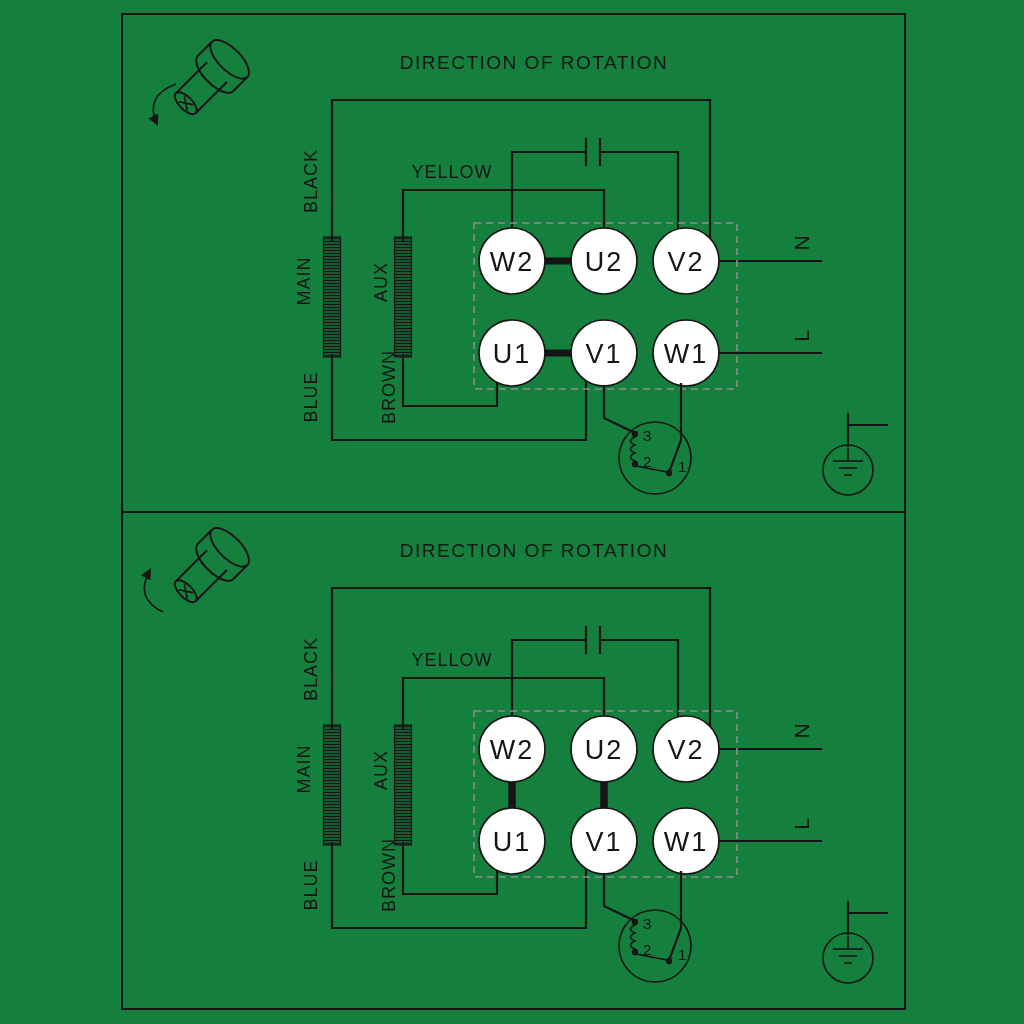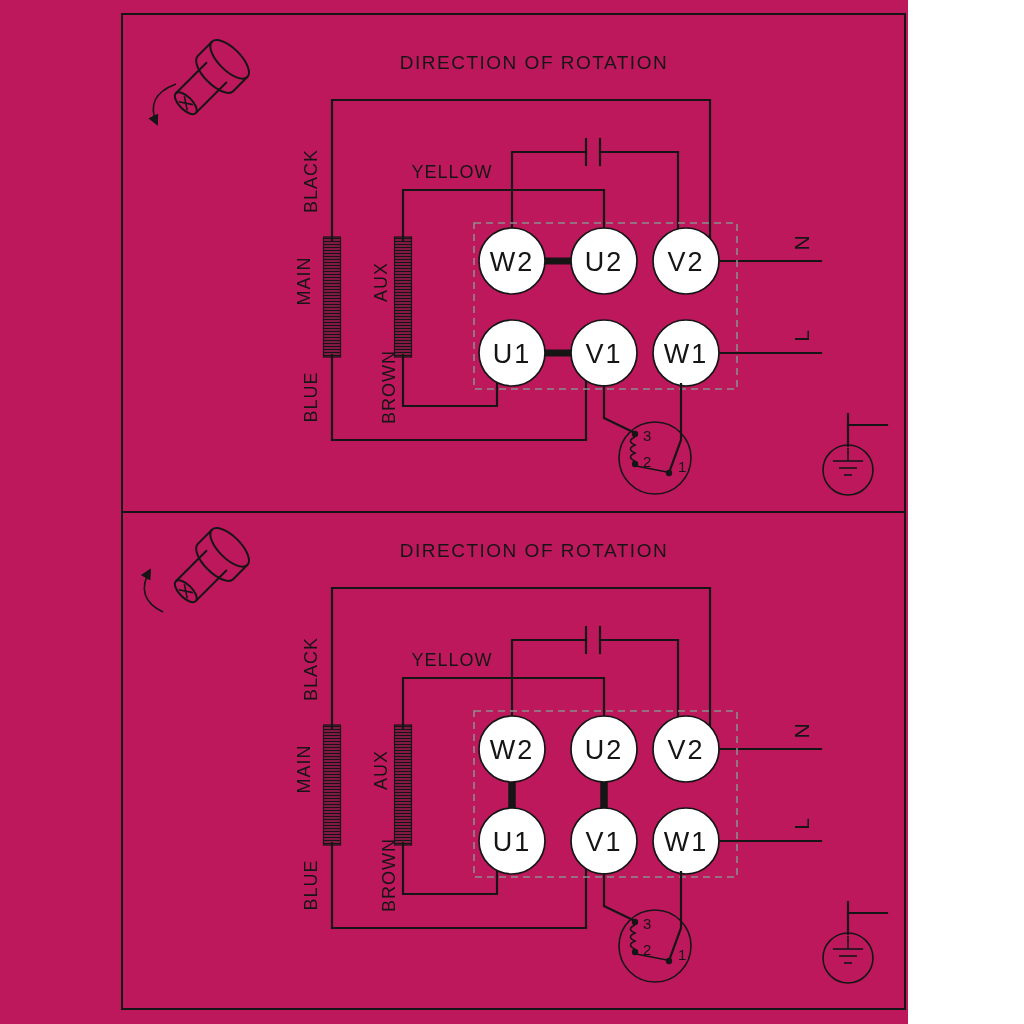--- a/index.html
+++ b/index.html
@@ -1,16 +1,16 @@
 <!DOCTYPE html>
 <html><head>
 <meta charset="utf-8">
 <style>
   html,body{margin:0;padding:0;background:#ffffff;}
-  .page{width:908px;height:1024px;position:relative;background:#be185d;}
+  .page{width:1024px;height:1024px;position:relative;background:#15803d;}
   svg{display:block;}
   text{font-family:"Liberation Sans", sans-serif;fill:#151515;}
   .title{font-size:19px;letter-spacing:1.5px;}
   .lbl{font-size:18px;letter-spacing:1px;}
   .term{font-size:27px;letter-spacing:2px;}
   .nl{font-size:21px;}
   .swn{font-size:15px;}
   .wire{stroke:#151515;stroke-width:2.2;fill:none;stroke-linecap:square;}
   .thin{stroke:#151515;stroke-width:1.6;fill:none;}
   .bar{stroke:#151515;stroke-width:7;fill:none;}

